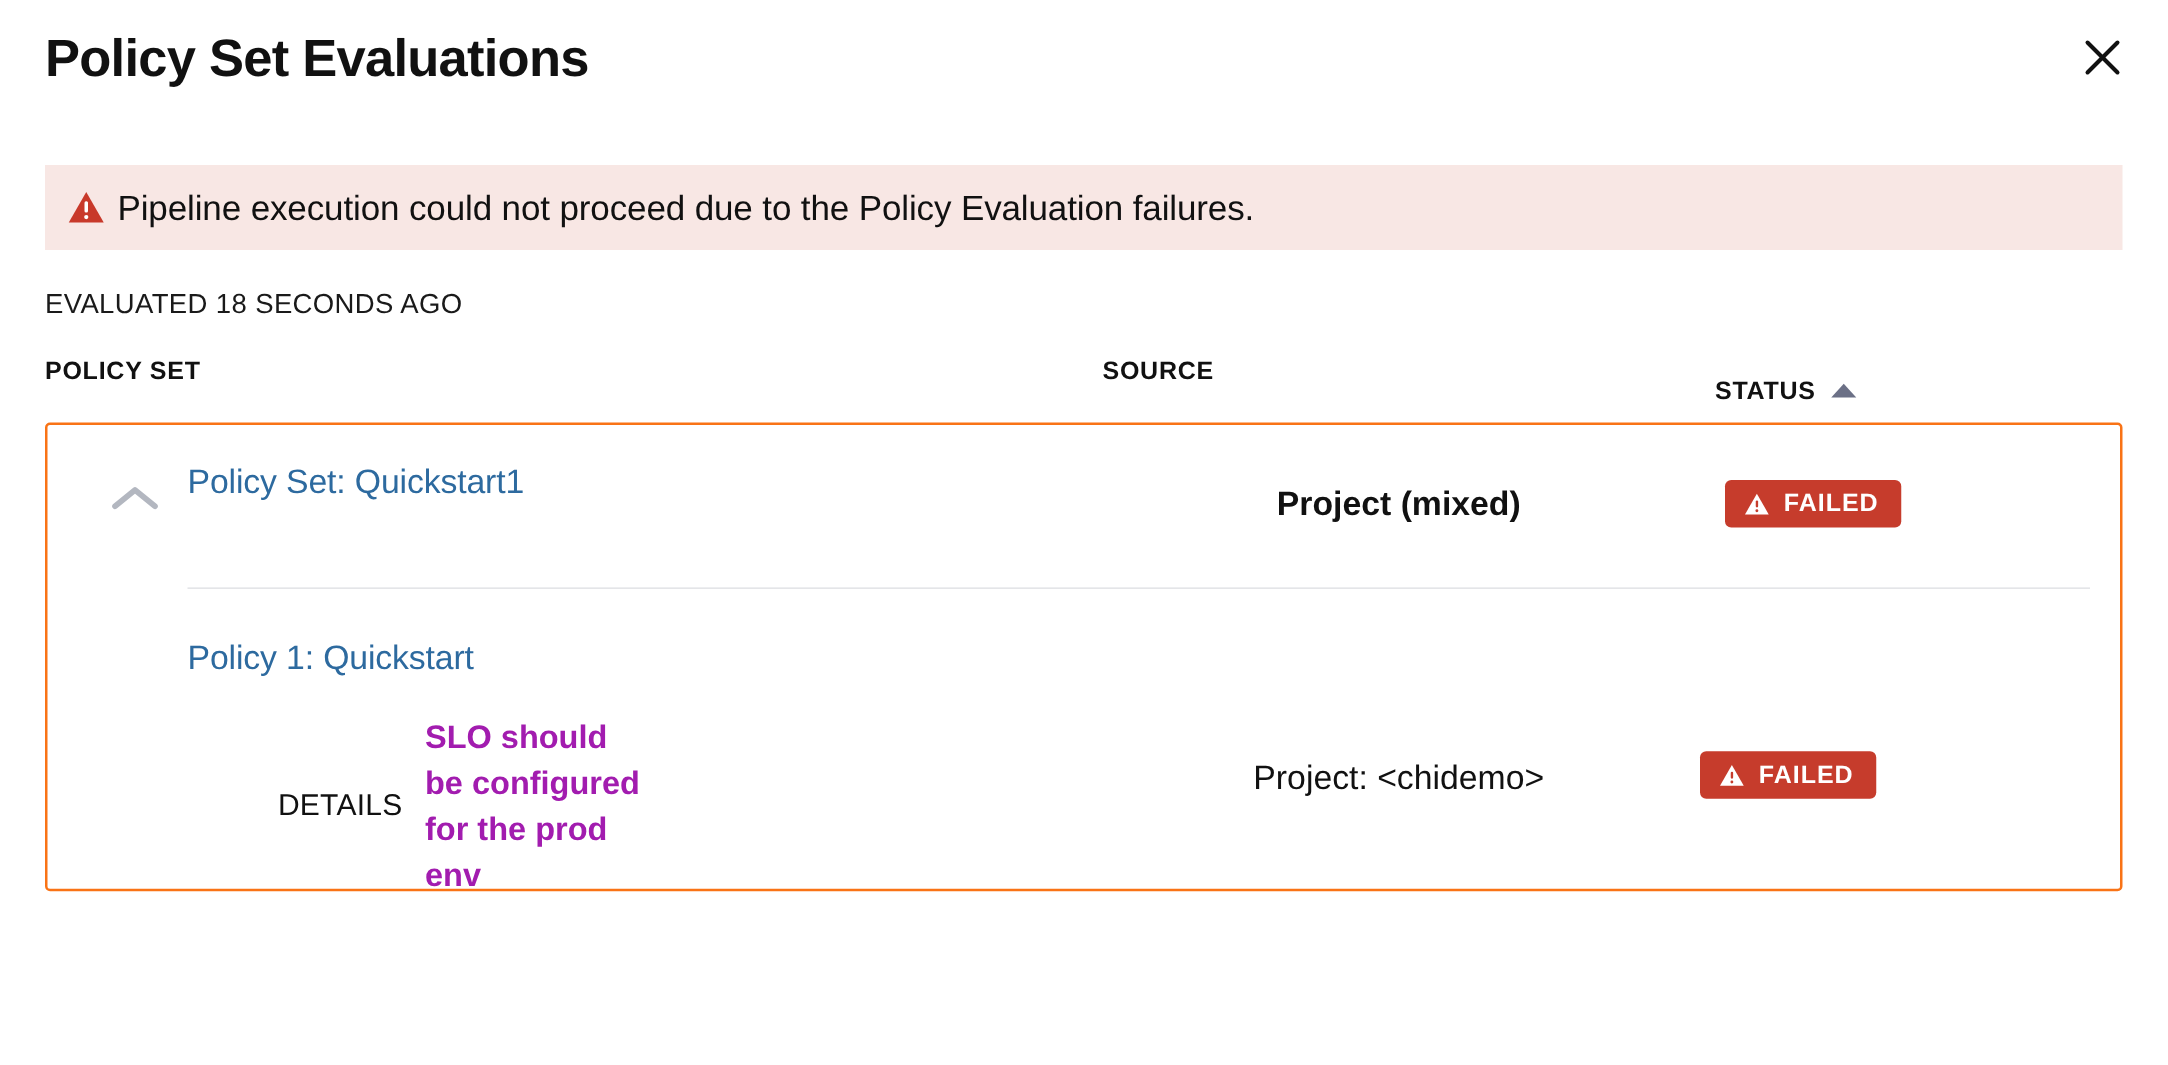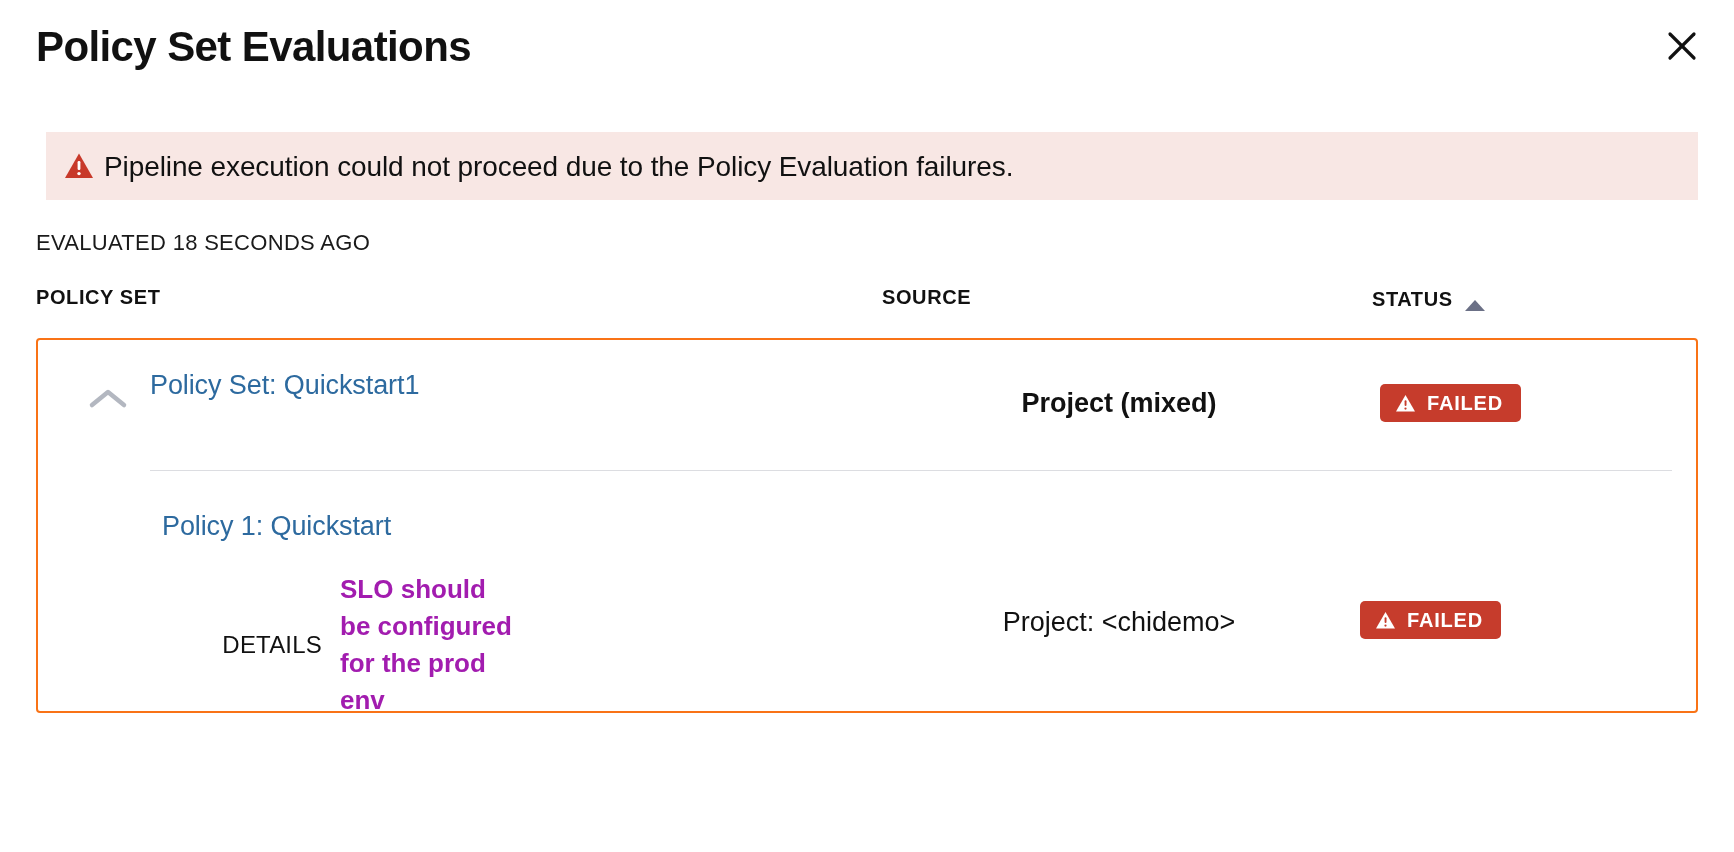--- a/index.html
+++ b/index.html
@@ -45,21 +45,21 @@
     align-items: center;
     justify-content: center;
     cursor: pointer;
     background: transparent;
     border: none;
   }
   .close-icon-svg { display: block; }
 
   
   .alert-banner {
-    margin: 22px 36px 0 46px;
+    margin: 22px 36px 0 36px;
     background: #f8e7e4;
     height: 68px;
     display: flex;
     align-items: center;
     padding-left: 18px;
   }
 
   .alert-warning-icon {
     width: 30px;
     height: 30px;
@@ -97,23 +97,23 @@
     font-weight: bold;
     letter-spacing: 0.6px;
     color: #111111;
     top: 0;
   }
   .th-policy-set { left: 0; }
   .th-source { left: 846px; }
   .th-status {
     left: 1336px;
     display: flex;
-    align-items: flex-end;
+    align-items: center;
     gap: 12px;
-    top: 2px;
+    top: 16px;
   }
   .sort-arrow-icon {
     display: inline-block;
     width: 0; height: 0;
     border-left: 10px solid transparent;
     border-right: 10px solid transparent;
     border-bottom: 11px solid #6b7086;
     margin-top: -2px;
   }
 
@@ -208,21 +208,21 @@
   }
 
   
   .policy-row {
     position: relative;
     height: 210px;
   }
 
   .policy-link-wrap {
     position: absolute;
-    left: 124px;
+    left: 112px;
     top: 38px;
   }
 
   .details-block {
     position: absolute;
     left: 112px;
     top: 100px;
     display: flex;
     align-items: center;
     width: 420px;

